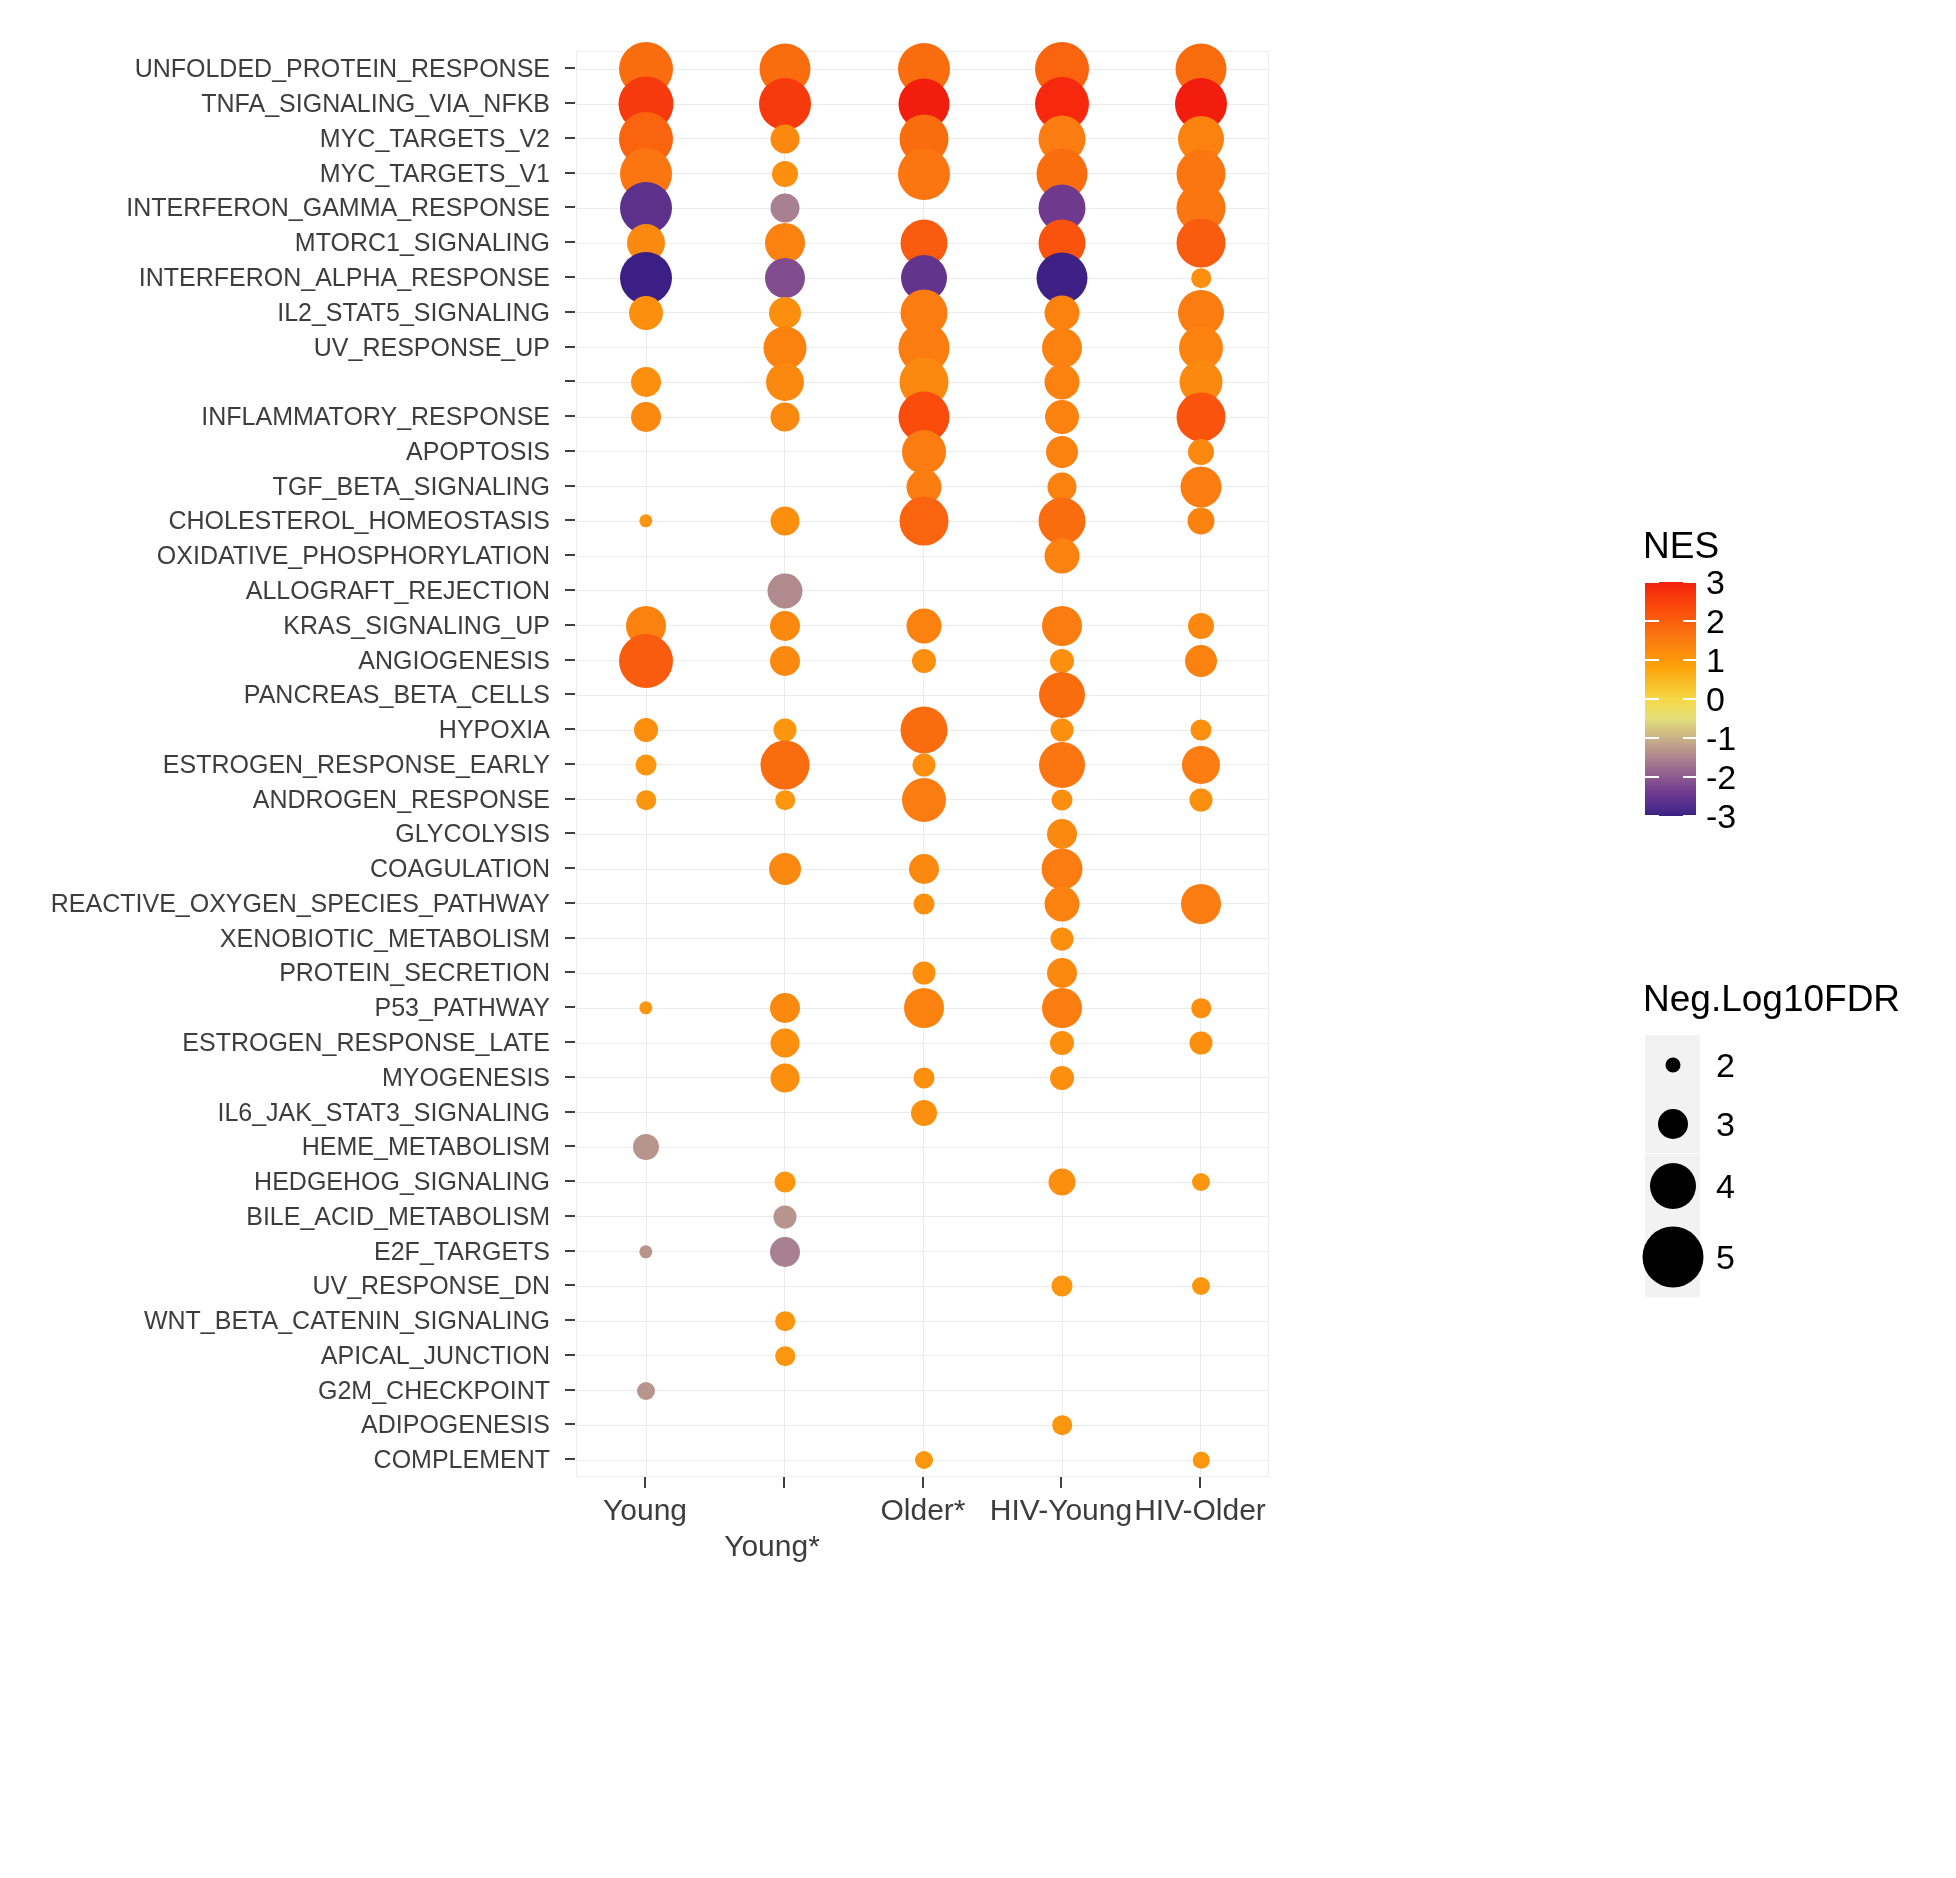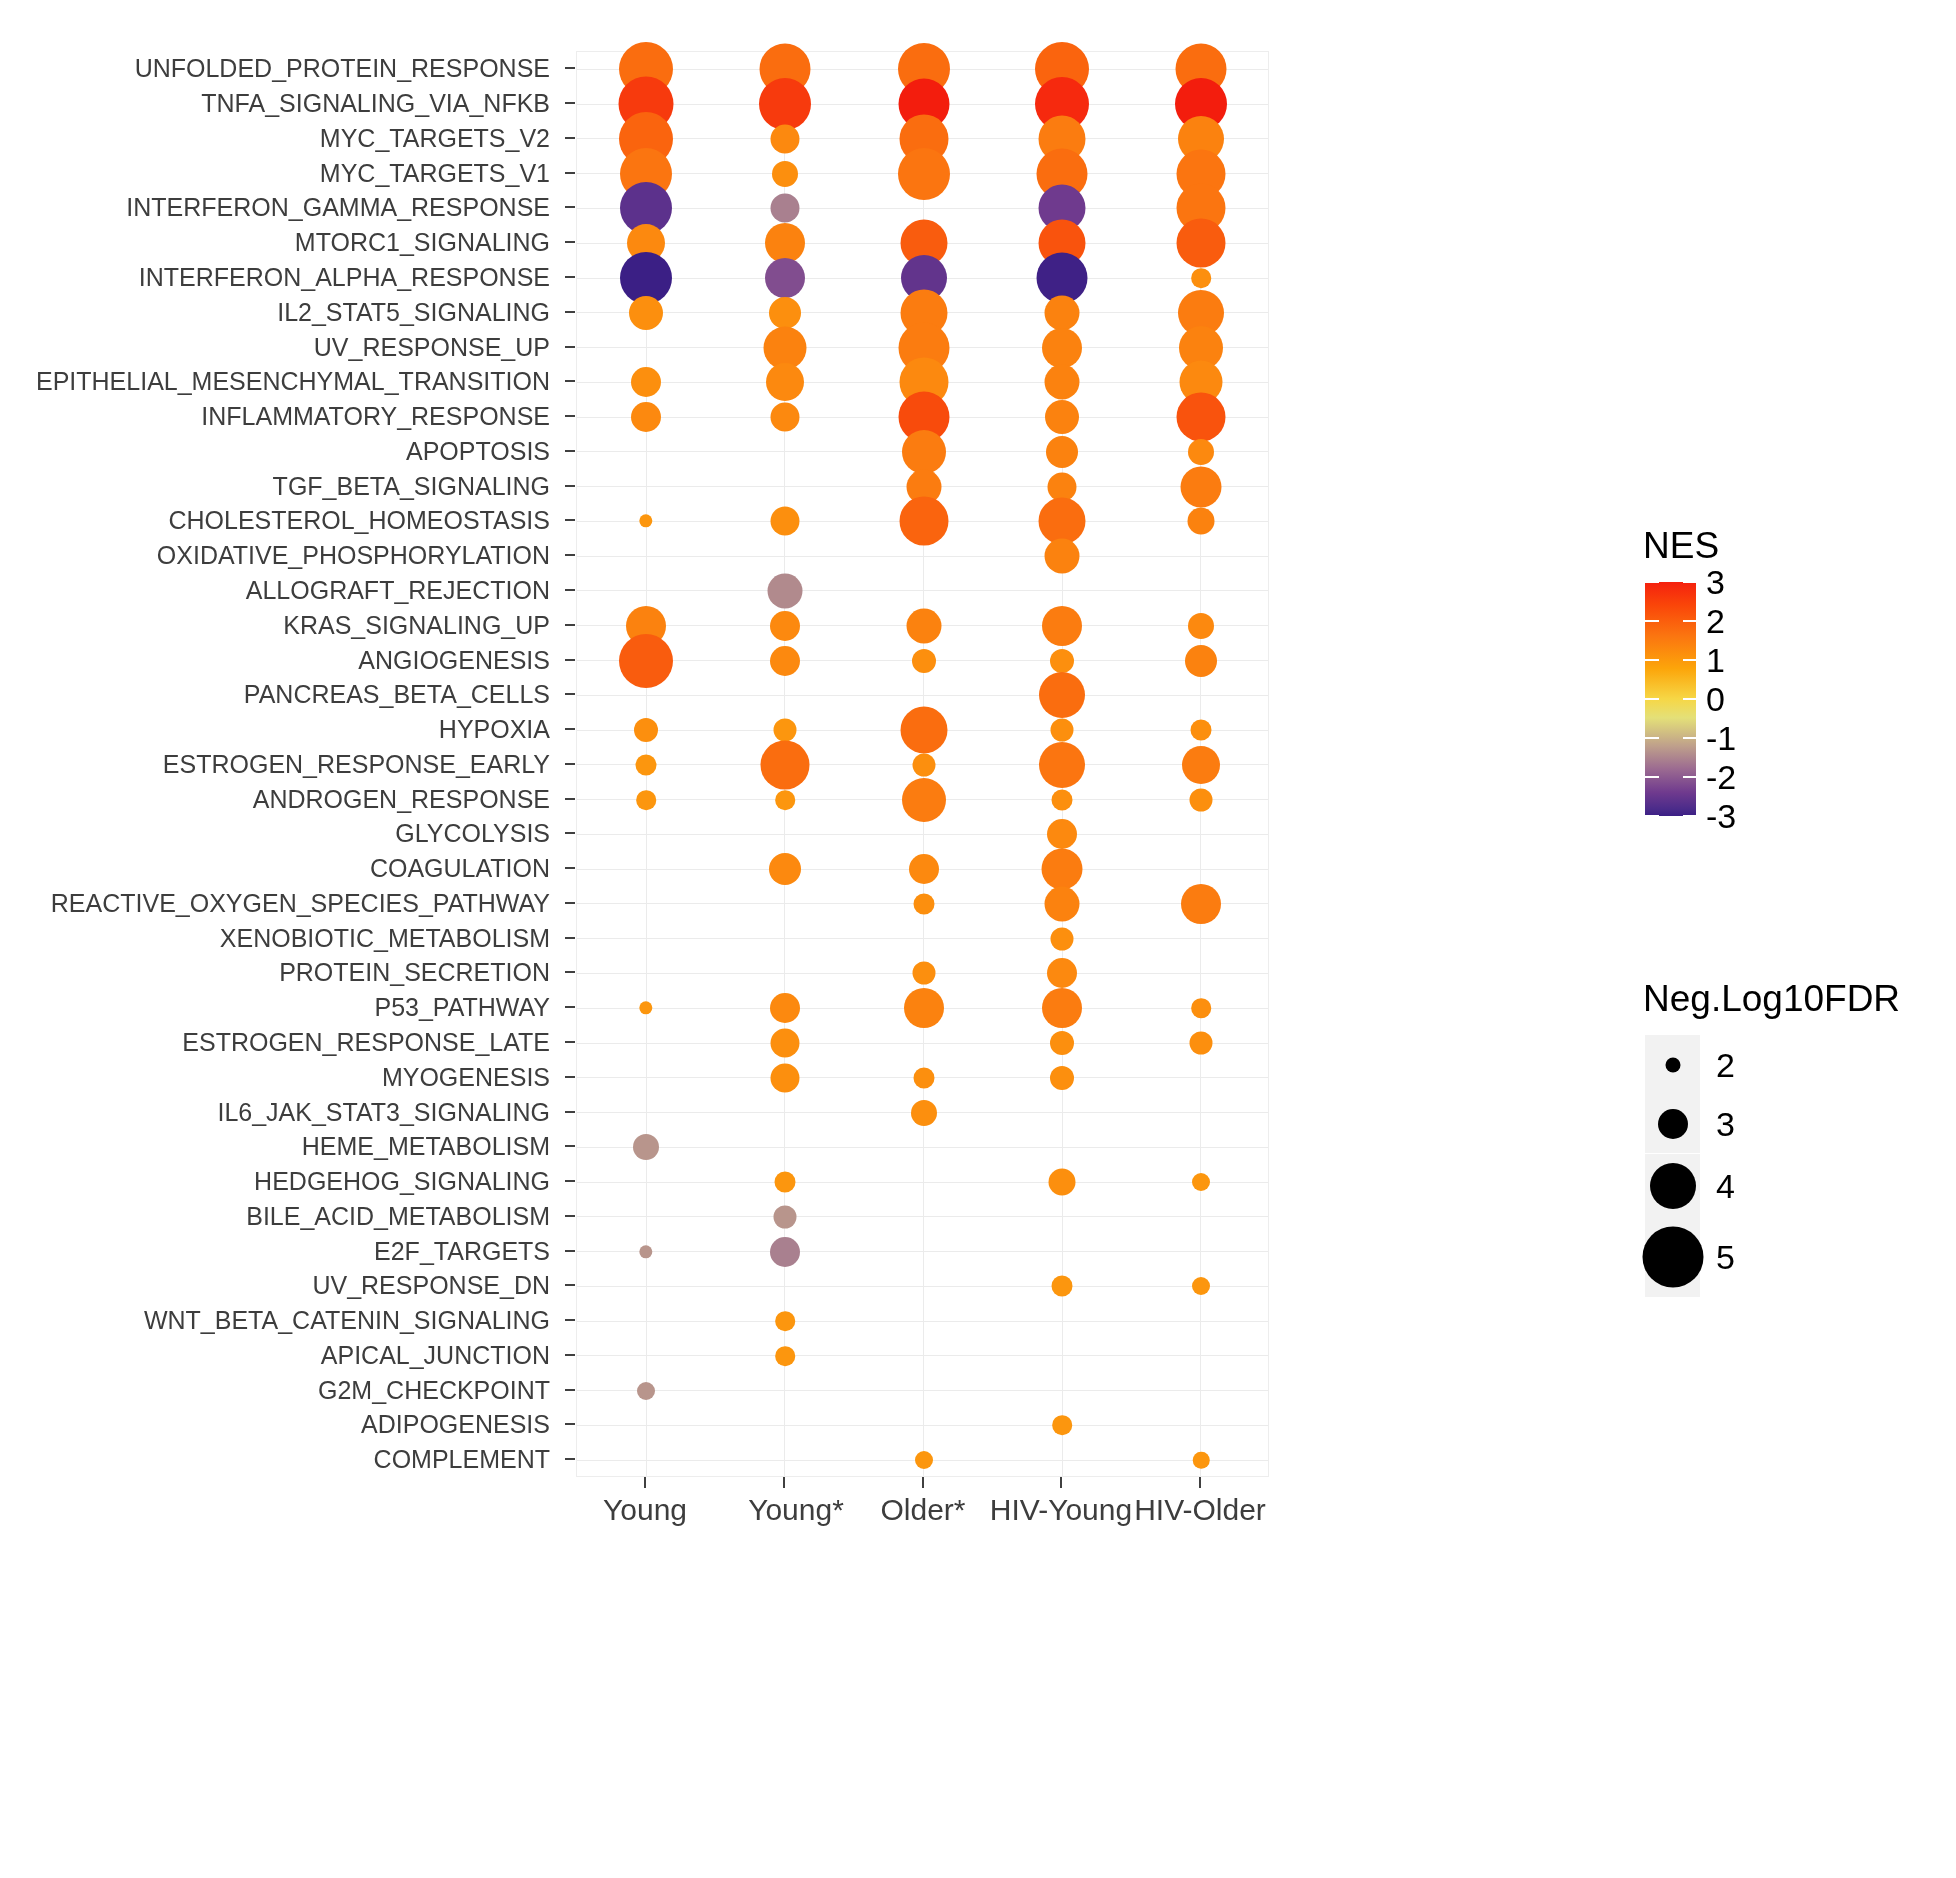--- a/index.html
+++ b/index.html
@@ -261,21 +261,20 @@
       <div class="ylab" style="top: 156px; margin-left: 44px;">INTERFERON_GAMMA_RESPONSE</div>
       <div class="ytick" style="top: 156px;"></div>
       <div class="ylab" style="top: 191px;">MTORC1_SIGNALING</div>
       <div class="ytick" style="top: 191px;"></div>
       <div class="ylab" style="top: 226px;">INTERFERON_ALPHA_RESPONSE</div>
       <div class="ytick" style="top: 226px;"></div>
       <div class="ylab" style="top: 261px;">IL2_STAT5_SIGNALING</div>
       <div class="ytick" style="top: 261px;"></div>
       <div class="ylab" style="top: 296px;">UV_RESPONSE_UP</div>
       <div class="ytick" style="top: 296px;"></div>
-      <div class="ylab" style="top: 330px;">EPITHELIAL_MESENCHYMAL_TRANSITION</div>
       <div class="ytick" style="top: 330px;"></div>
       <div class="ylab" style="top: 365px;">INFLAMMATORY_RESPONSE</div>
       <div class="ytick" style="top: 365px;"></div>
       <div class="ylab" style="top: 400px;">APOPTOSIS</div>
       <div class="ytick" style="top: 400px;"></div>
       <div class="ylab" style="top: 435px;">TGF_BETA_SIGNALING</div>
       <div class="ytick" style="top: 435px;"></div>
       <div class="ylab" style="top: 469px;">CHOLESTEROL_HOMEOSTASIS</div>
       <div class="ytick" style="top: 469px;"></div>
       <div class="ylab" style="top: 504px;">OXIDATIVE_PHOSPHORYLATION</div>
@@ -331,21 +330,21 @@
       <div class="ylab" style="top: 1373px;">ADIPOGENESIS</div>
       <div class="ytick" style="top: 1373px;"></div>
       <div class="ylab" style="top: 1408px;">COMPLEMENT</div>
       <div class="ytick" style="top: 1408px;"></div>
     </div>
 
   <div id="xaxis">
       <div class="xtick" style="left: 69px;"></div>
       <div class="xlab" style="left: 69px;">Young</div>
       <div class="xtick" style="left: 208px;"></div>
-      <div class="xlab" style="left: 220px;">Young*</div>
+      <div class="xlab" style="left: 196px; margin-top: 36px;">Young*</div>
       <div class="xtick" style="left: 347px;"></div>
       <div class="xlab" style="left: 347px;">Older*</div>
       <div class="xtick" style="left: 485px;"></div>
       <div class="xlab" style="left: 485px;">HIV-Young</div>
       <div class="xtick" style="left: 624px;"></div>
       <div class="xlab" style="left: 624px;">HIV-Older</div>
     </div>
 
   <div id="legend-nes">
     <div class="ltitle">NES</div>

